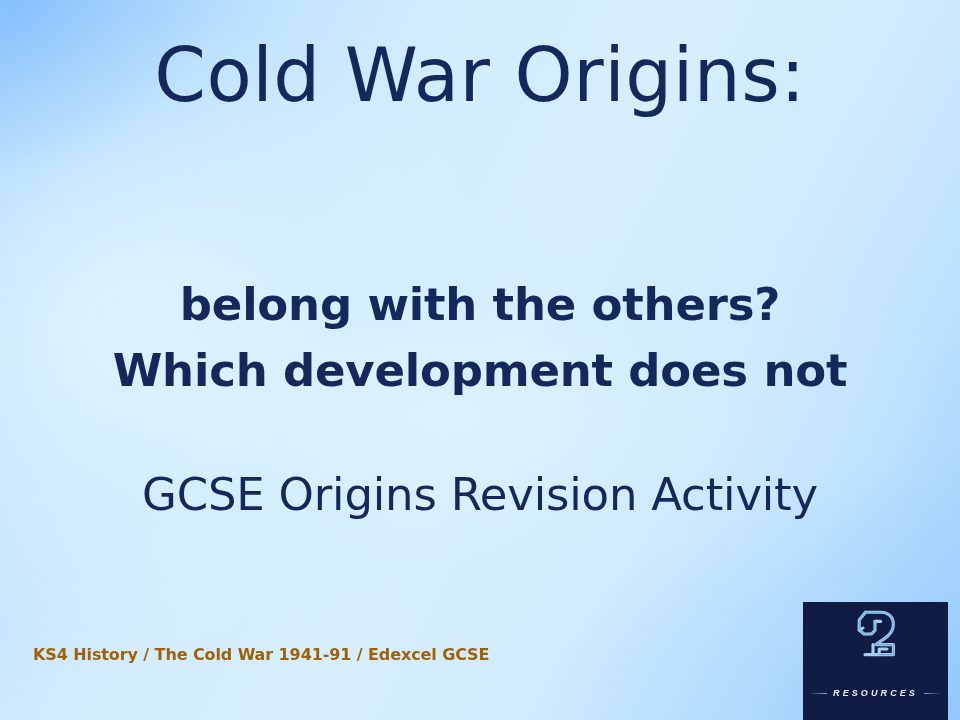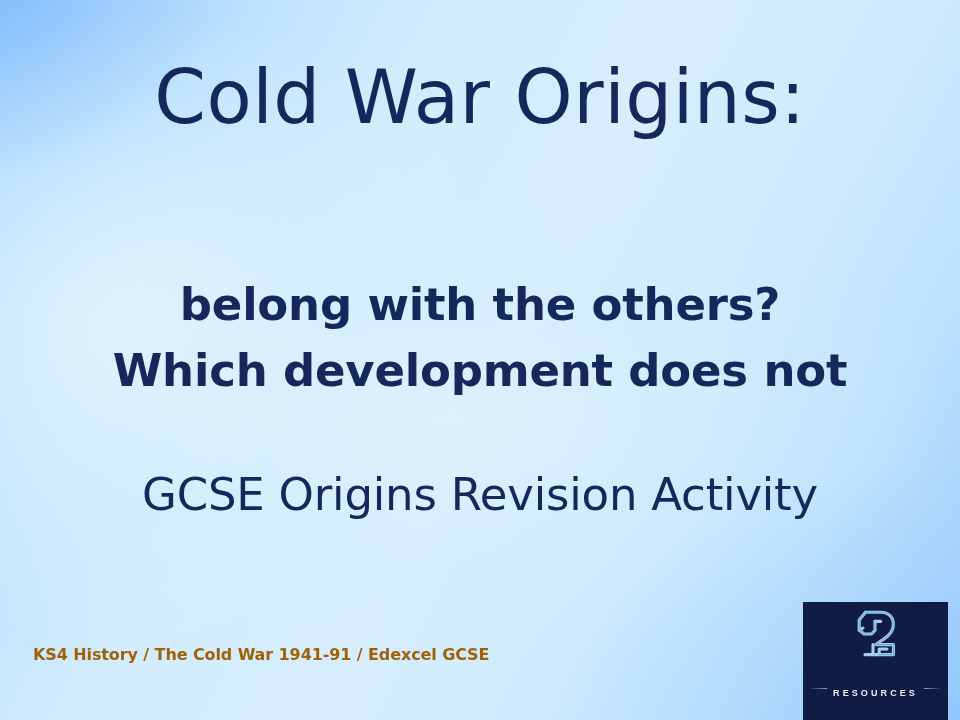--- a/index.html
+++ b/index.html
@@ -80,21 +80,20 @@
     text-align: center;
     color: #14285c;
   }
   .title-line {
     font-family: "DejaVu Sans", sans-serif;
     font-size: 74px;
     line-height: 95px;
     font-weight: 400;
     letter-spacing: 0.5px;
     white-space: nowrap;
-    margin-top: 22px;
   }
 
   
   .question-block {
     position: absolute;
     left: 0;
     right: 0;
     top: 272px;
     text-align: center;
     color: #14285c;
@@ -167,25 +166,26 @@
     letter-spacing: -0.6px;
     font-family: "Liberation Sans", sans-serif;
     line-height: 28px;
   }
   .logo-sub-row {
     position: absolute;
     left: 0;
     right: 0;
     top: 86px;
     display: flex;
-    align-items: flex-start;
+    align-items: center;
     justify-content: center;
     gap: 6px;
     padding: 0 8px;
     box-sizing: border-box;
+    font-style: italic;
   }
   .logo-rule {
     flex: 1 1 auto;
     height: 1px;
     background: linear-gradient(90deg, rgba(95,150,215,0.15), rgba(125,178,235,0.95));
     max-width: 26px;
   }
   .logo-rule.right {
     background: linear-gradient(90deg, rgba(125,178,235,0.95), rgba(95,150,215,0.15));
   }

